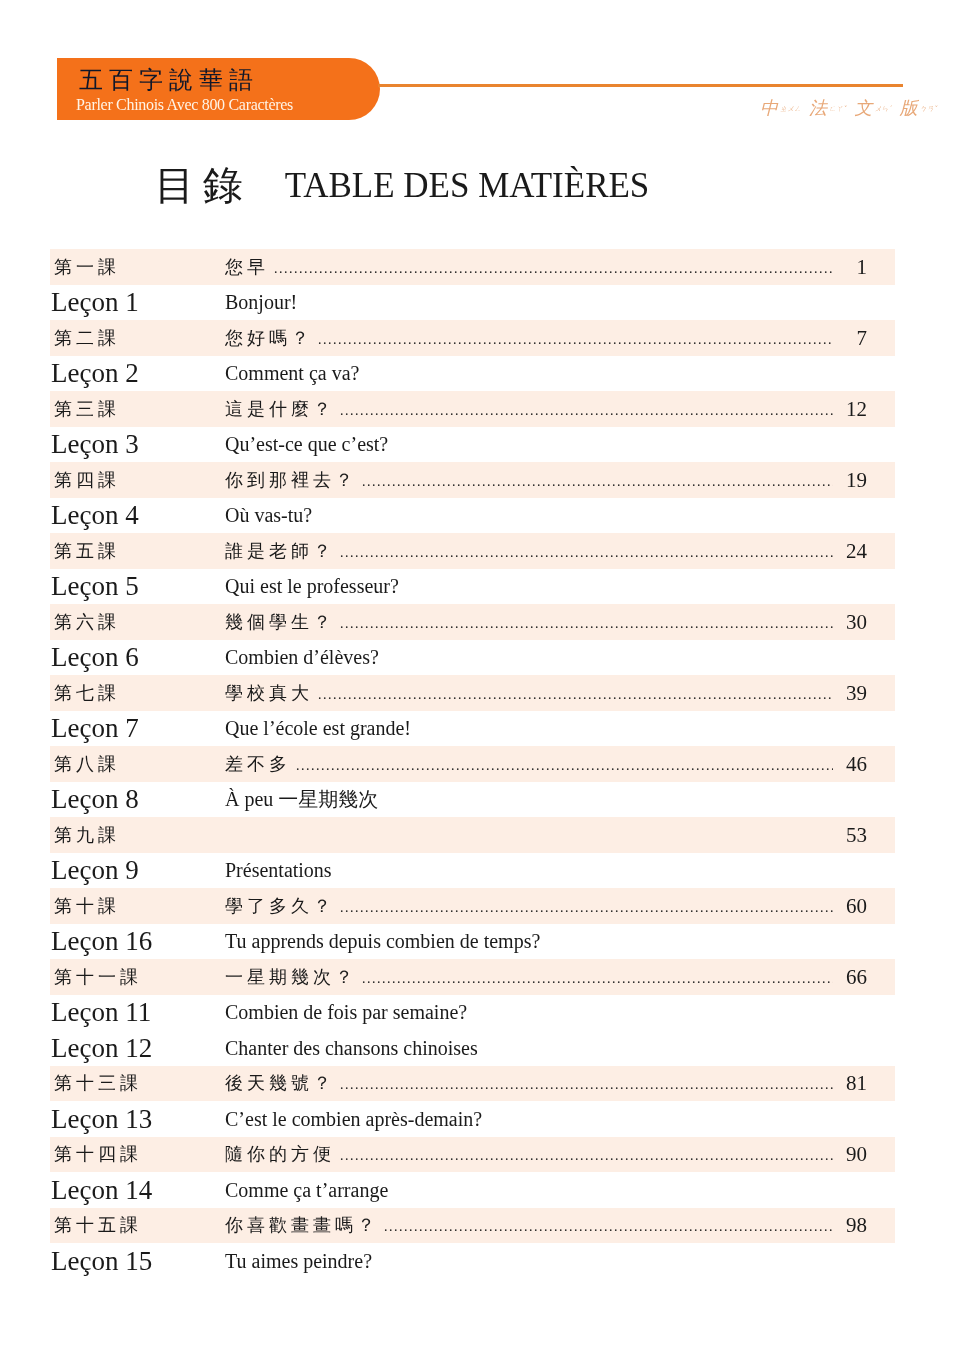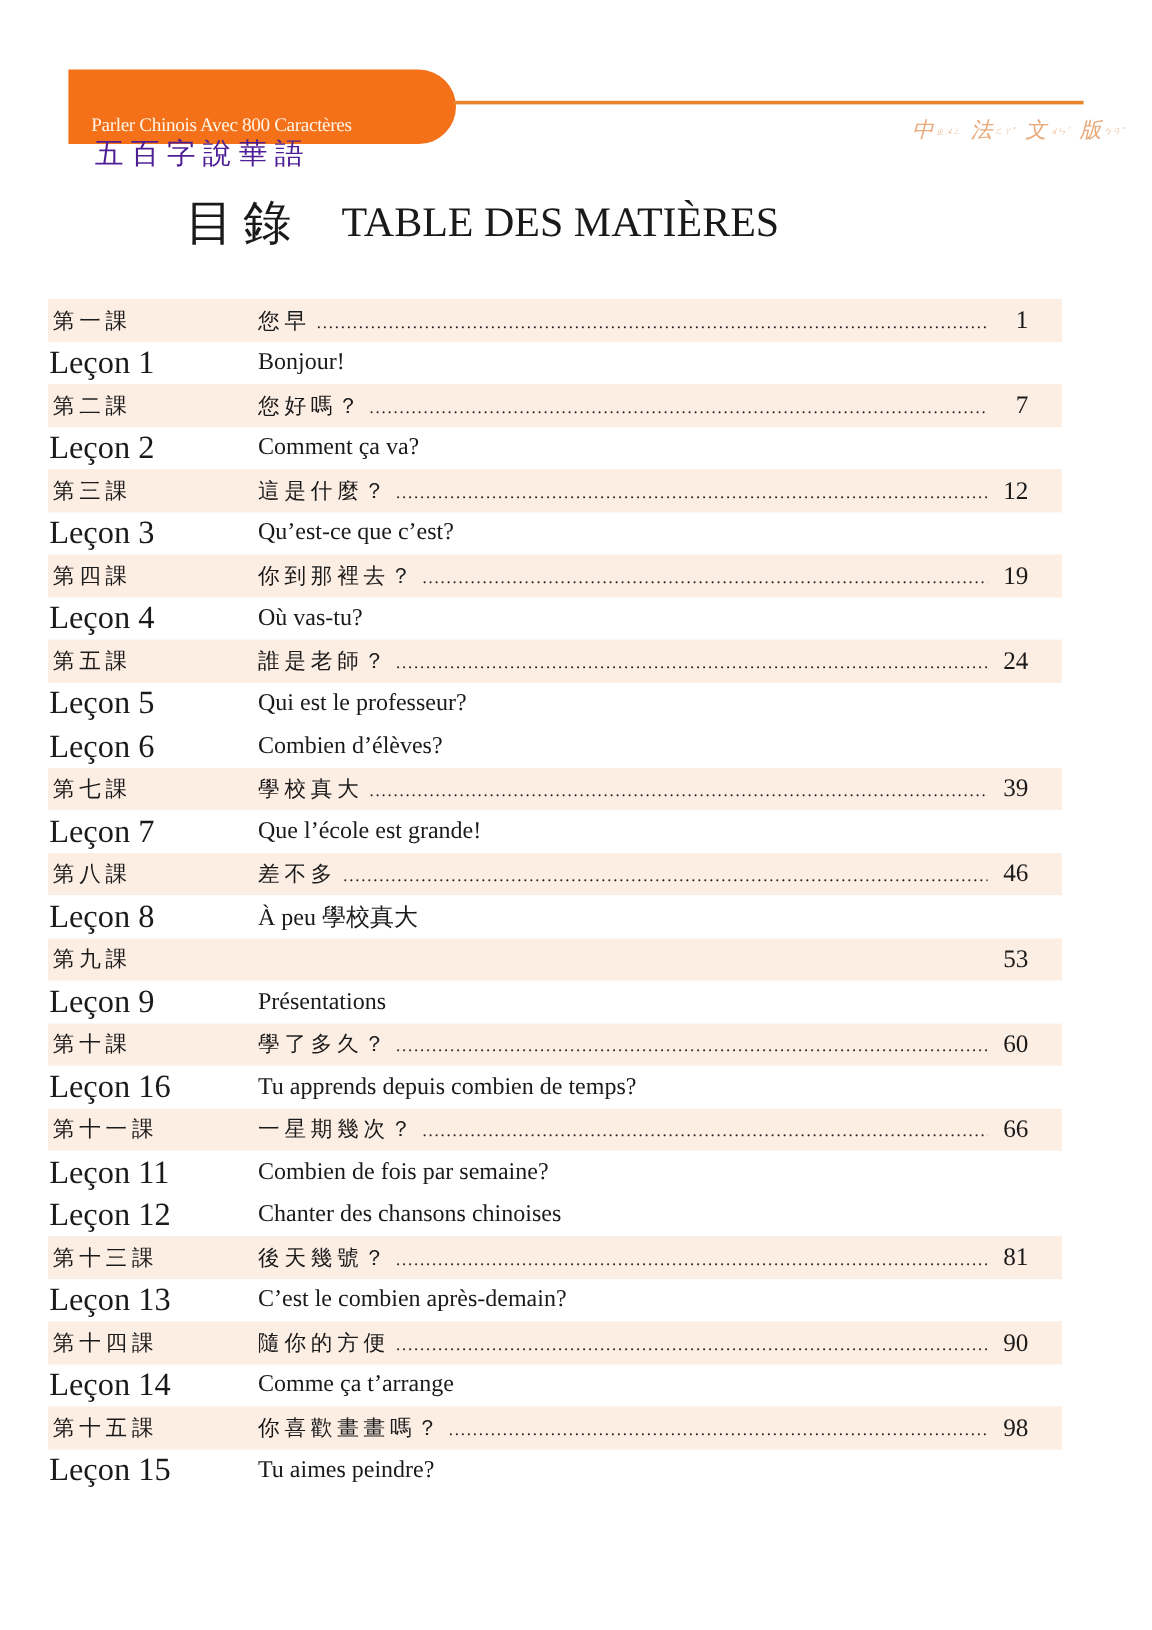--- a/index.html
+++ b/index.html
@@ -1,34 +1,34 @@
 <!DOCTYPE html>
 <html><head>
 <meta charset="utf-8">
 <style>
   html, body { margin: 0; padding: 0; background: #ffffff; }
   body { width: 960px; height: 1358px; position: relative; overflow: hidden;
          font-family: "Liberation Serif", "DejaVu Serif", serif; color: #1a1a1a; }
 
   .banner { position: absolute; left: 57px; top: 58px; width: 323px; height: 62px;
             background: #f4711a; border-radius: 0 32px 32px 0; }
-  .banner-zh { position: absolute; left: 22px; top: 8px; font-size: 24px; color: #4c1d95;
-               letter-spacing: 6px; font-family: "DejaVu Serif", serif; line-height: 28px; margin-top: 48px; }
+  .banner-zh { position: absolute; left: 22px; top: 8px; font-size: 24px; color: #0f172a;
+               letter-spacing: 6px; font-family: "DejaVu Serif", serif; line-height: 28px; }
   .banner-fr { position: absolute; left: 19px; top: 38px; font-size: 16px; color: #fff4e6;
                font-family: "Liberation Serif", serif; line-height: 18px; letter-spacing: -0.3px; }
   .rule { position: absolute; left: 378px; top: 84px; width: 525px; height: 3px; background: #e9842f; }
   .edition { position: absolute; left: 760px; top: 96px; font-size: 18px; color: #e8a878;
              font-family: "DejaVu Serif", serif; letter-spacing: 2px; font-style: italic; }
   .edition small { font-size: 7px; vertical-align: middle; letter-spacing: 0; }
 
   .title { position: absolute; left: 0; width: 804px; top: 158px; text-align: center; white-space: nowrap; }
   .title-zh { font-size: 40px; font-family: "DejaVu Serif", serif; letter-spacing: 8px; vertical-align: middle; }
   .title-fr { font-size: 35px; font-family: "Liberation Serif", serif; margin-left: 30px; vertical-align: middle; }
 
-  .toc { position: absolute; left: 40px; top: 249px; width: 845px; }
+  .toc { position: absolute; left: 50px; top: 249px; width: 845px; }
   .row { position: relative; height: 35.5px; }
   .row.zh { background: #fdeee4; }
   .row .num { position: absolute; left: 4px; top: 50%; transform: translateY(-50%); font-size: 19px; white-space: nowrap; }
   .row.zh .num { font-family: "DejaVu Serif", serif; letter-spacing: 4px; font-size: 18px; }
   .row.fr .num { left: 1px; font-size: 27px; }
   .row .txt { position: absolute; left: 175px; top: 50%; transform: translateY(-50%); font-size: 20px; white-space: nowrap; }
   .row.zh .txt { font-family: "DejaVu Serif", serif; font-size: 18px; letter-spacing: 4px;
                  width: 608px; overflow: hidden; }
   .row.zh .txt::after { content: " ................................................................................................................................................................................"; letter-spacing: 1.5px; font-family: "Liberation Serif", serif; font-size: 14px; }
   .row .page { position: absolute; right: 28px; top: 50%; transform: translateY(-50%); font-size: 21px;
@@ -93,41 +93,46 @@
     </div>
     <div class="row zh">
       <span class="num">第五課</span>
       <span class="txt">誰是老師？</span>
       <span class="page">24</span>
     </div>
     <div class="row fr">
       <span class="num">Leçon 5</span>
       <span class="txt">Qui est le professeur?</span>
     </div>
+    <div class="row zh">
+      <span class="num">第六課</span>
+      <span class="txt">幾個學生？</span>
+      <span class="page">30</span>
+    </div>
     <div class="row fr">
       <span class="num">Leçon 6</span>
       <span class="txt">Combien d’élèves?</span>
     </div>
     <div class="row zh">
       <span class="num">第七課</span>
       <span class="txt">學校真大</span>
       <span class="page">39</span>
     </div>
     <div class="row fr">
       <span class="num">Leçon 7</span>
       <span class="txt">Que l’école est grande!</span>
     </div>
     <div class="row zh">
       <span class="num">第八課</span>
       <span class="txt">差不多</span>
       <span class="page">46</span>
     </div>
     <div class="row fr">
       <span class="num">Leçon 8</span>
-      <span class="txt">À peu 學校真大</span>
+      <span class="txt">À peu 一星期幾次</span>
     </div>
     <div class="row zh">
       <span class="num">第九課</span>
       <span class="page">53</span>
     </div>
     <div class="row fr">
       <span class="num">Leçon 9</span>
       <span class="txt">Présentations</span>
     </div>
     <div class="row zh">

